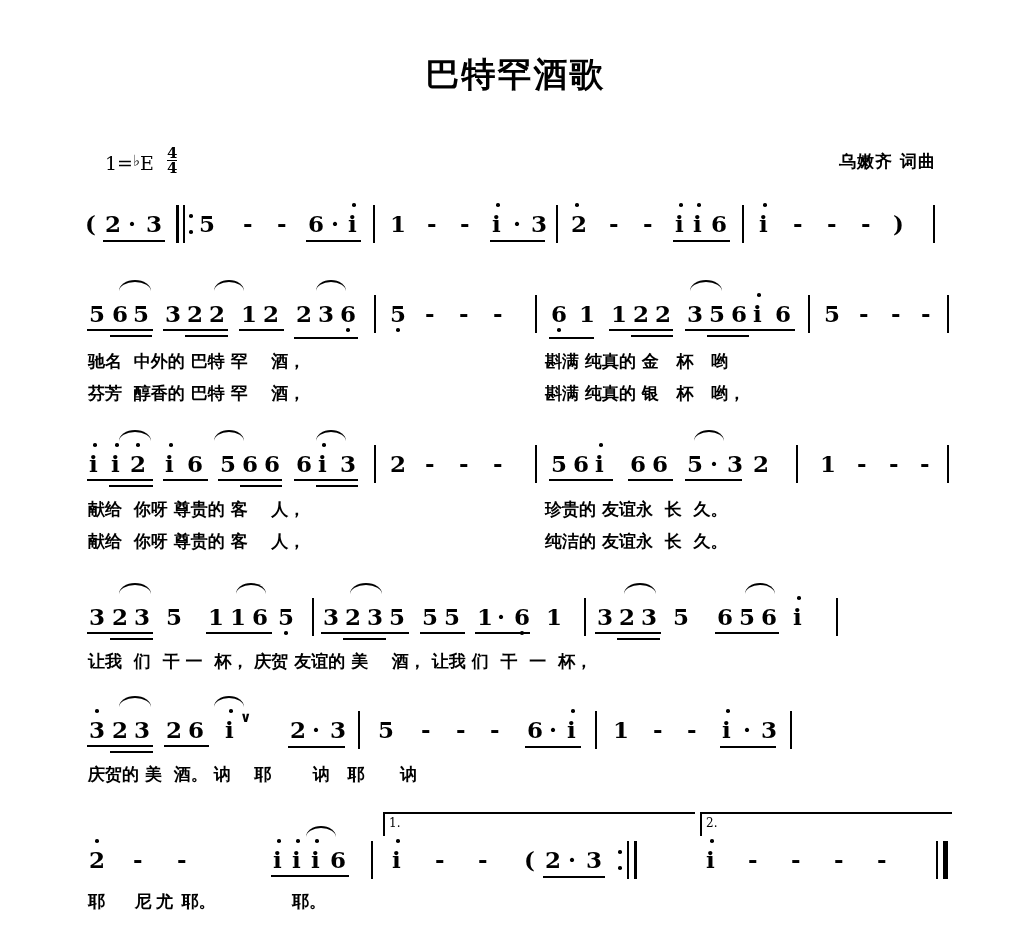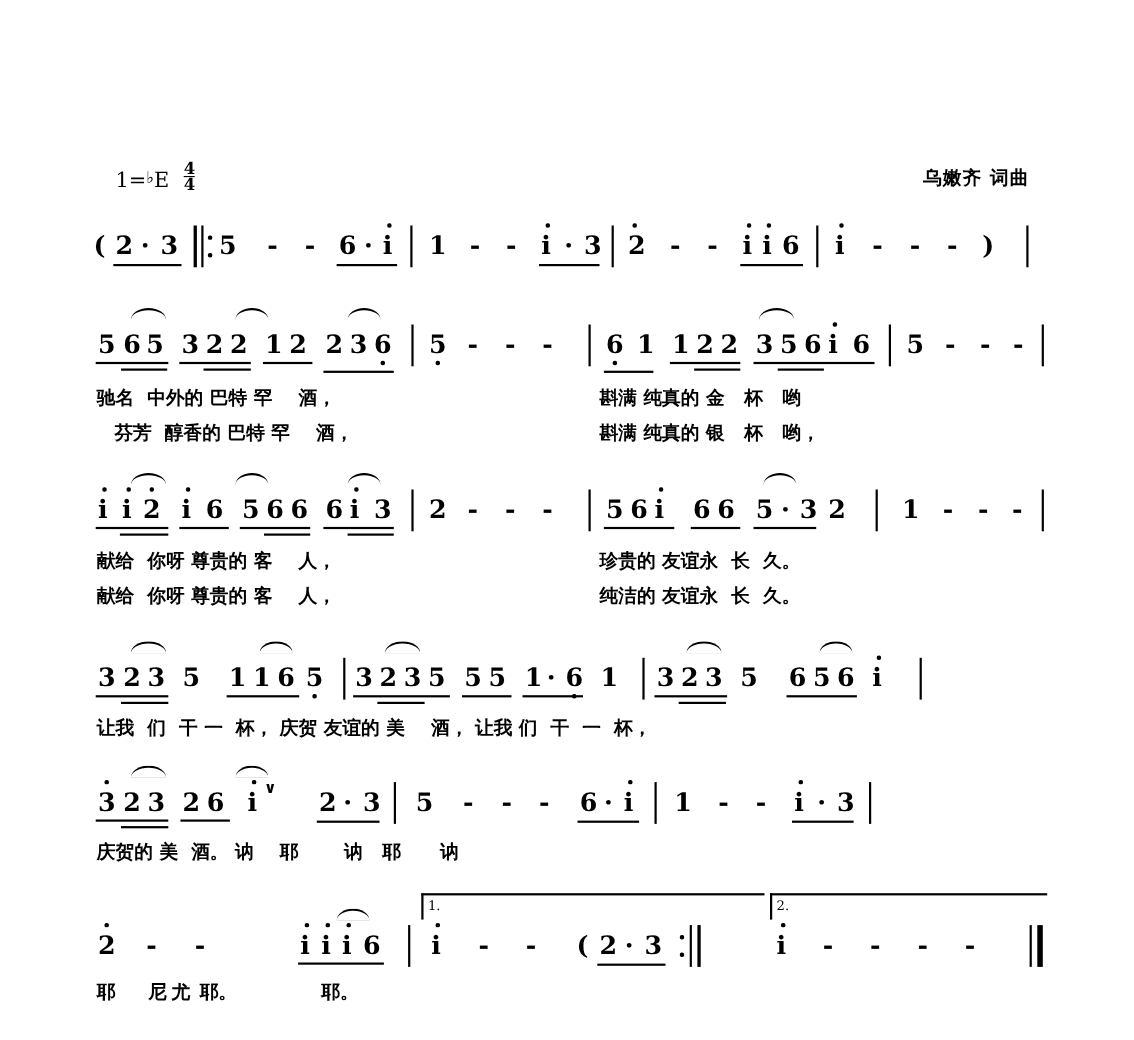--- a/index.html
+++ b/index.html
@@ -124,20 +124,21 @@
     position: absolute;
     width: 5px;
     background: #000;
   }
 </style>
 </head>
 <body>
 
 <div class="sheet">
 
+  <div class="title">巴特罕酒歌</div>
 
   <div class="key-sig">
     <span>1=</span><span class="flat">♭</span><span>E</span>
     <span class="meter">
       <span class="num">4</span>
       <span class="den">4</span>
     </span>
   </div>
 
   <div class="composer">乌嫩齐 词曲</div>
@@ -259,21 +260,21 @@
     <div class="bar" style="left:808px; top:295px; height:38px;"></div>
 
     <div class="n" style="left:824px; top:302px;">5</div>
     <div class="n" style="left:859px; top:302px;">-</div>
     <div class="n" style="left:891px; top:302px;">-</div>
     <div class="n" style="left:921px; top:302px;">-</div>
     <div class="bar" style="left:947px; top:295px; height:38px;"></div>
 
     <div class="lyric" style="left:88px; top:350px;">驰名  中外的 巴特 罕    酒，</div>
     <div class="lyric" style="left:545px; top:350px;">斟满 纯真的 金   杯   哟</div>
-    <div class="lyric" style="left:104px; top:382px;">芬芳  醇香的 巴特 罕    酒，</div>
+    <div class="lyric" style="left:88px; top:382px;">芬芳  醇香的 巴特 罕    酒，</div>
     <div class="lyric" style="left:545px; top:382px;">斟满 纯真的 银   杯   哟，</div>
   </div>
 
   <div>
     <div class="slur" style="left:119px; top:430px; width:32px;"></div>
     <div class="slur" style="left:214px; top:430px; width:30px;"></div>
     <div class="slur" style="left:316px; top:430px; width:30px;"></div>
 
     <div class="n" style="left:89px; top:452px;">i</div>
     <div class="dotu" style="left:93px; top:443px;"></div>

